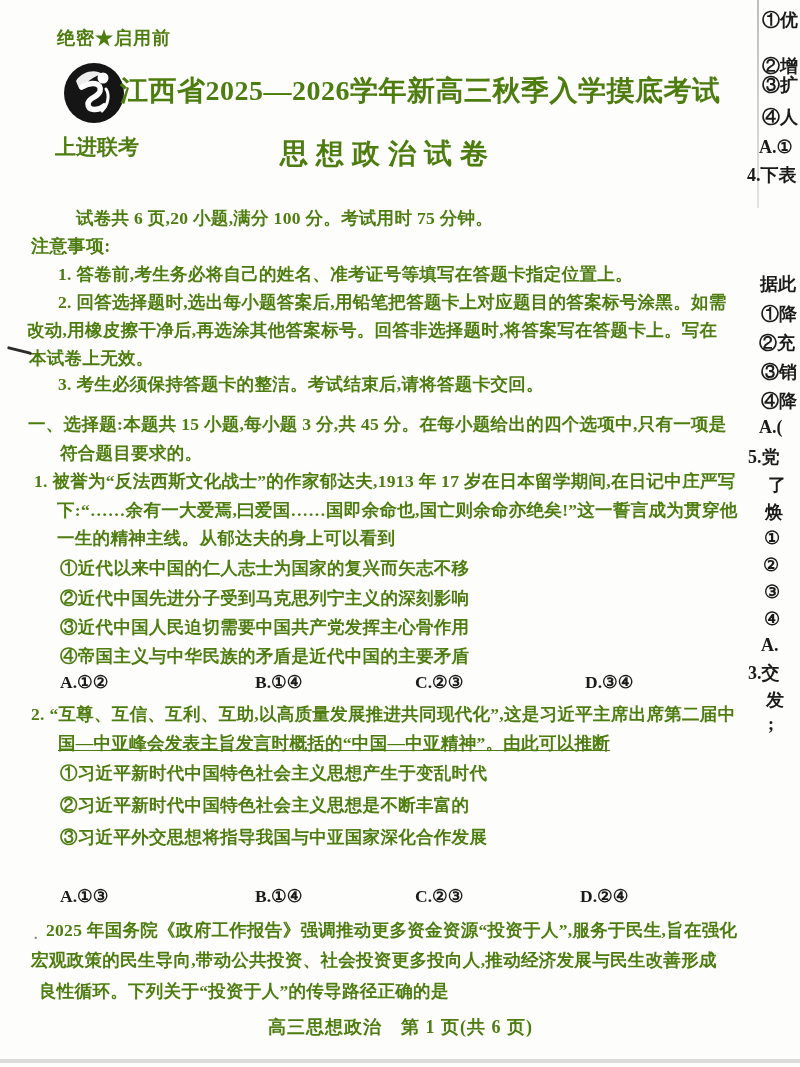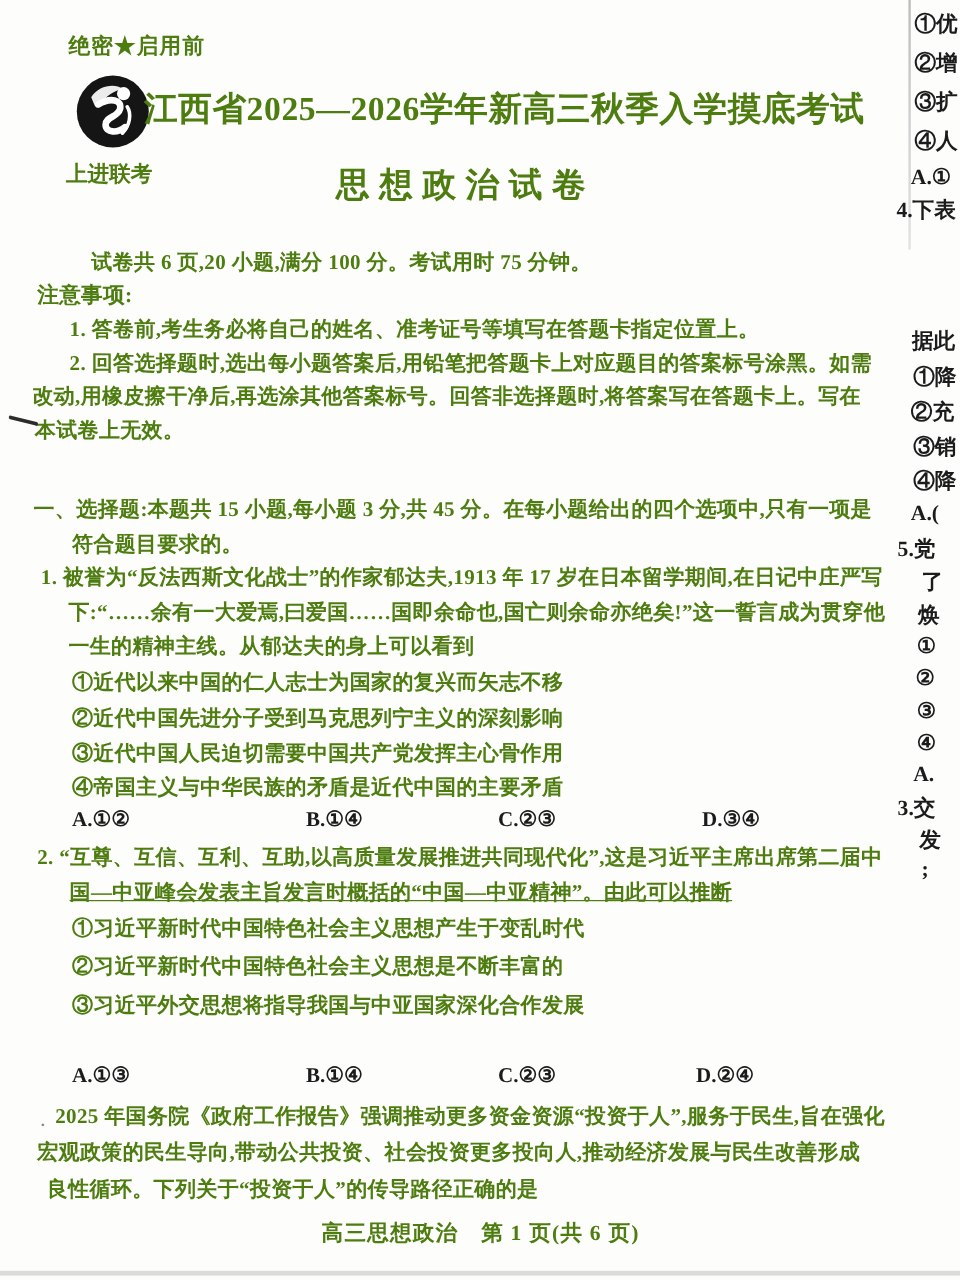--- a/index.html
+++ b/index.html
@@ -7,21 +7,21 @@
     position:relative;width:800px;height:1067px;overflow:hidden;
     background:#fdfdfc;
     font-family:"Liberation Serif","DejaVu Serif",serif;
     color:#1b1b1b;
   }
   .t{position:absolute;white-space:nowrap;font-weight:700;font-size:17.5px;
      letter-spacing:0.3px;color:#4d7c0f;}
   .classification{font-size:18px;font-weight:800;letter-spacing:1px;}
   .exam-title{font-size:28px;font-weight:800;letter-spacing:0.5px;}
   .paper-title{font-size:28px;font-weight:800;letter-spacing:8px;}
-  .logo-label{font-size:18px;font-weight:800;letter-spacing:0px;}
+  .logo-label{font-size:21px;font-weight:800;letter-spacing:0px;}
   .bold-head{font-size:18px;font-weight:800;}
   .footer-line{font-size:18px;font-weight:700;letter-spacing:1px;}
   .opt{position:absolute;top:0;white-space:nowrap;font-weight:700;font-size:17.5px;}
   .frag{position:absolute;white-space:nowrap;font-weight:700;font-size:18px;}
   .faint{color:#8a8a8a;font-size:14px;font-weight:700;}
   .stray-mark{position:absolute;left:7px;top:349px;width:25px;height:3px;
      background:#2c2c2c;transform:rotate(14deg);border-radius:2px;}
   .fold-line{position:absolute;left:757px;top:0;width:2px;height:208px;
      background:linear-gradient(#bdbdbd,#e3e3e3);}
   .scan-edge{position:absolute;left:0;top:1059px;width:800px;height:4px;
@@ -46,20 +46,21 @@
 
   <div class="t exam-title" style="left:120px;top:72px;">江西省2025—2026学年新高三秋季入学摸底考试</div>
   <div class="t paper-title" style="left:280px;top:135px;">思想政治试卷</div>
 
   <div class="t" style="left:76px;top:206px;">试卷共 6 页,20 小题,满分 100 分。考试用时 75 分钟。</div>
   <div class="t bold-head" style="left:31px;top:234px;">注意事项:</div>
   <div class="t" style="left:58px;top:262px;">1. 答卷前,考生务必将自己的姓名、准考证号等填写在答题卡指定位置上。</div>
   <div class="t" style="left:58px;top:290px;">2. 回答选择题时,选出每小题答案后,用铅笔把答题卡上对应题目的答案标号涂黑。如需</div>
   <div class="t" style="left:27px;top:318px;">改动,用橡皮擦干净后,再选涂其他答案标号。回答非选择题时,将答案写在答题卡上。写在</div>
   <div class="t" style="left:29px;top:346px;">本试卷上无效。</div>
+  <div class="t" style="left:58px;top:372px;">3. 考生必须保持答题卡的整洁。考试结束后,请将答题卡交回。</div>
 
   <div class="stray-mark"></div>
 
   <div class="t bold-head" style="left:28px;top:412px;font-size:17.5px;">一、选择题:本题共 15 小题,每小题 3 分,共 45 分。在每小题给出的四个选项中,只有一项是</div>
   <div class="t bold-head" style="left:60px;top:441px;font-size:17.5px;">符合题目要求的。</div>
 
   <div class="t" style="left:34px;top:469px;">1. 被誉为“反法西斯文化战士”的作家郁达夫,1913 年 17 岁在日本留学期间,在日记中庄严写</div>
   <div class="t" style="left:57px;top:498px;">下:“……余有一大爱焉,曰爱国……国即余命也,国亡则余命亦绝矣!”这一誓言成为贯穿他</div>
   <div class="t" style="left:57px;top:526px;">一生的精神主线。从郁达夫的身上可以看到</div>
   <div class="t" style="left:60px;top:556px;">①近代以来中国的仁人志士为国家的复兴而矢志不移</div>
@@ -88,21 +89,21 @@
   <div class="t faint" style="left:34px;top:927px;">.</div>
   <div class="t" style="left:46px;top:918px;">2025 年国务院《政府工作报告》强调推动更多资金资源“投资于人”,服务于民生,旨在强化</div>
   <div class="t" style="left:31px;top:948px;">宏观政策的民生导向,带动公共投资、社会投资更多投向人,推动经济发展与民生改善形成</div>
   <div class="t" style="left:39px;top:979px;">良性循环。下列关于“投资于人”的传导路径正确的是</div>
 
   <div class="t footer-line" style="left:268px;top:1015px;">高三思想政治　第 1 页(共 6 页)</div>
 
   <div class="fold-line"></div>
 
   <div class="frag" style="left:762px;top:8px;text-align:right;">①优</div>
-  <div class="frag" style="left:762px;top:40px;">②增</div>
+  <div class="frag" style="left:762px;top:54px;">②增</div>
   <div class="frag" style="left:762px;top:73px;">③扩</div>
   <div class="frag" style="left:762px;top:105px;">④人</div>
   <div class="frag" style="left:759px;top:136px;">A.①</div>
   <div class="frag" style="left:747px;top:163px;">4.下表</div>
   <div class="frag" style="left:760px;top:272px;">据此</div>
   <div class="frag" style="left:761px;top:302px;">①降</div>
   <div class="frag" style="left:759px;top:331px;">②充</div>
   <div class="frag" style="left:761px;top:360px;">③销</div>
   <div class="frag" style="left:761px;top:389px;">④降</div>
   <div class="frag" style="left:759px;top:417px;">A.(</div>

